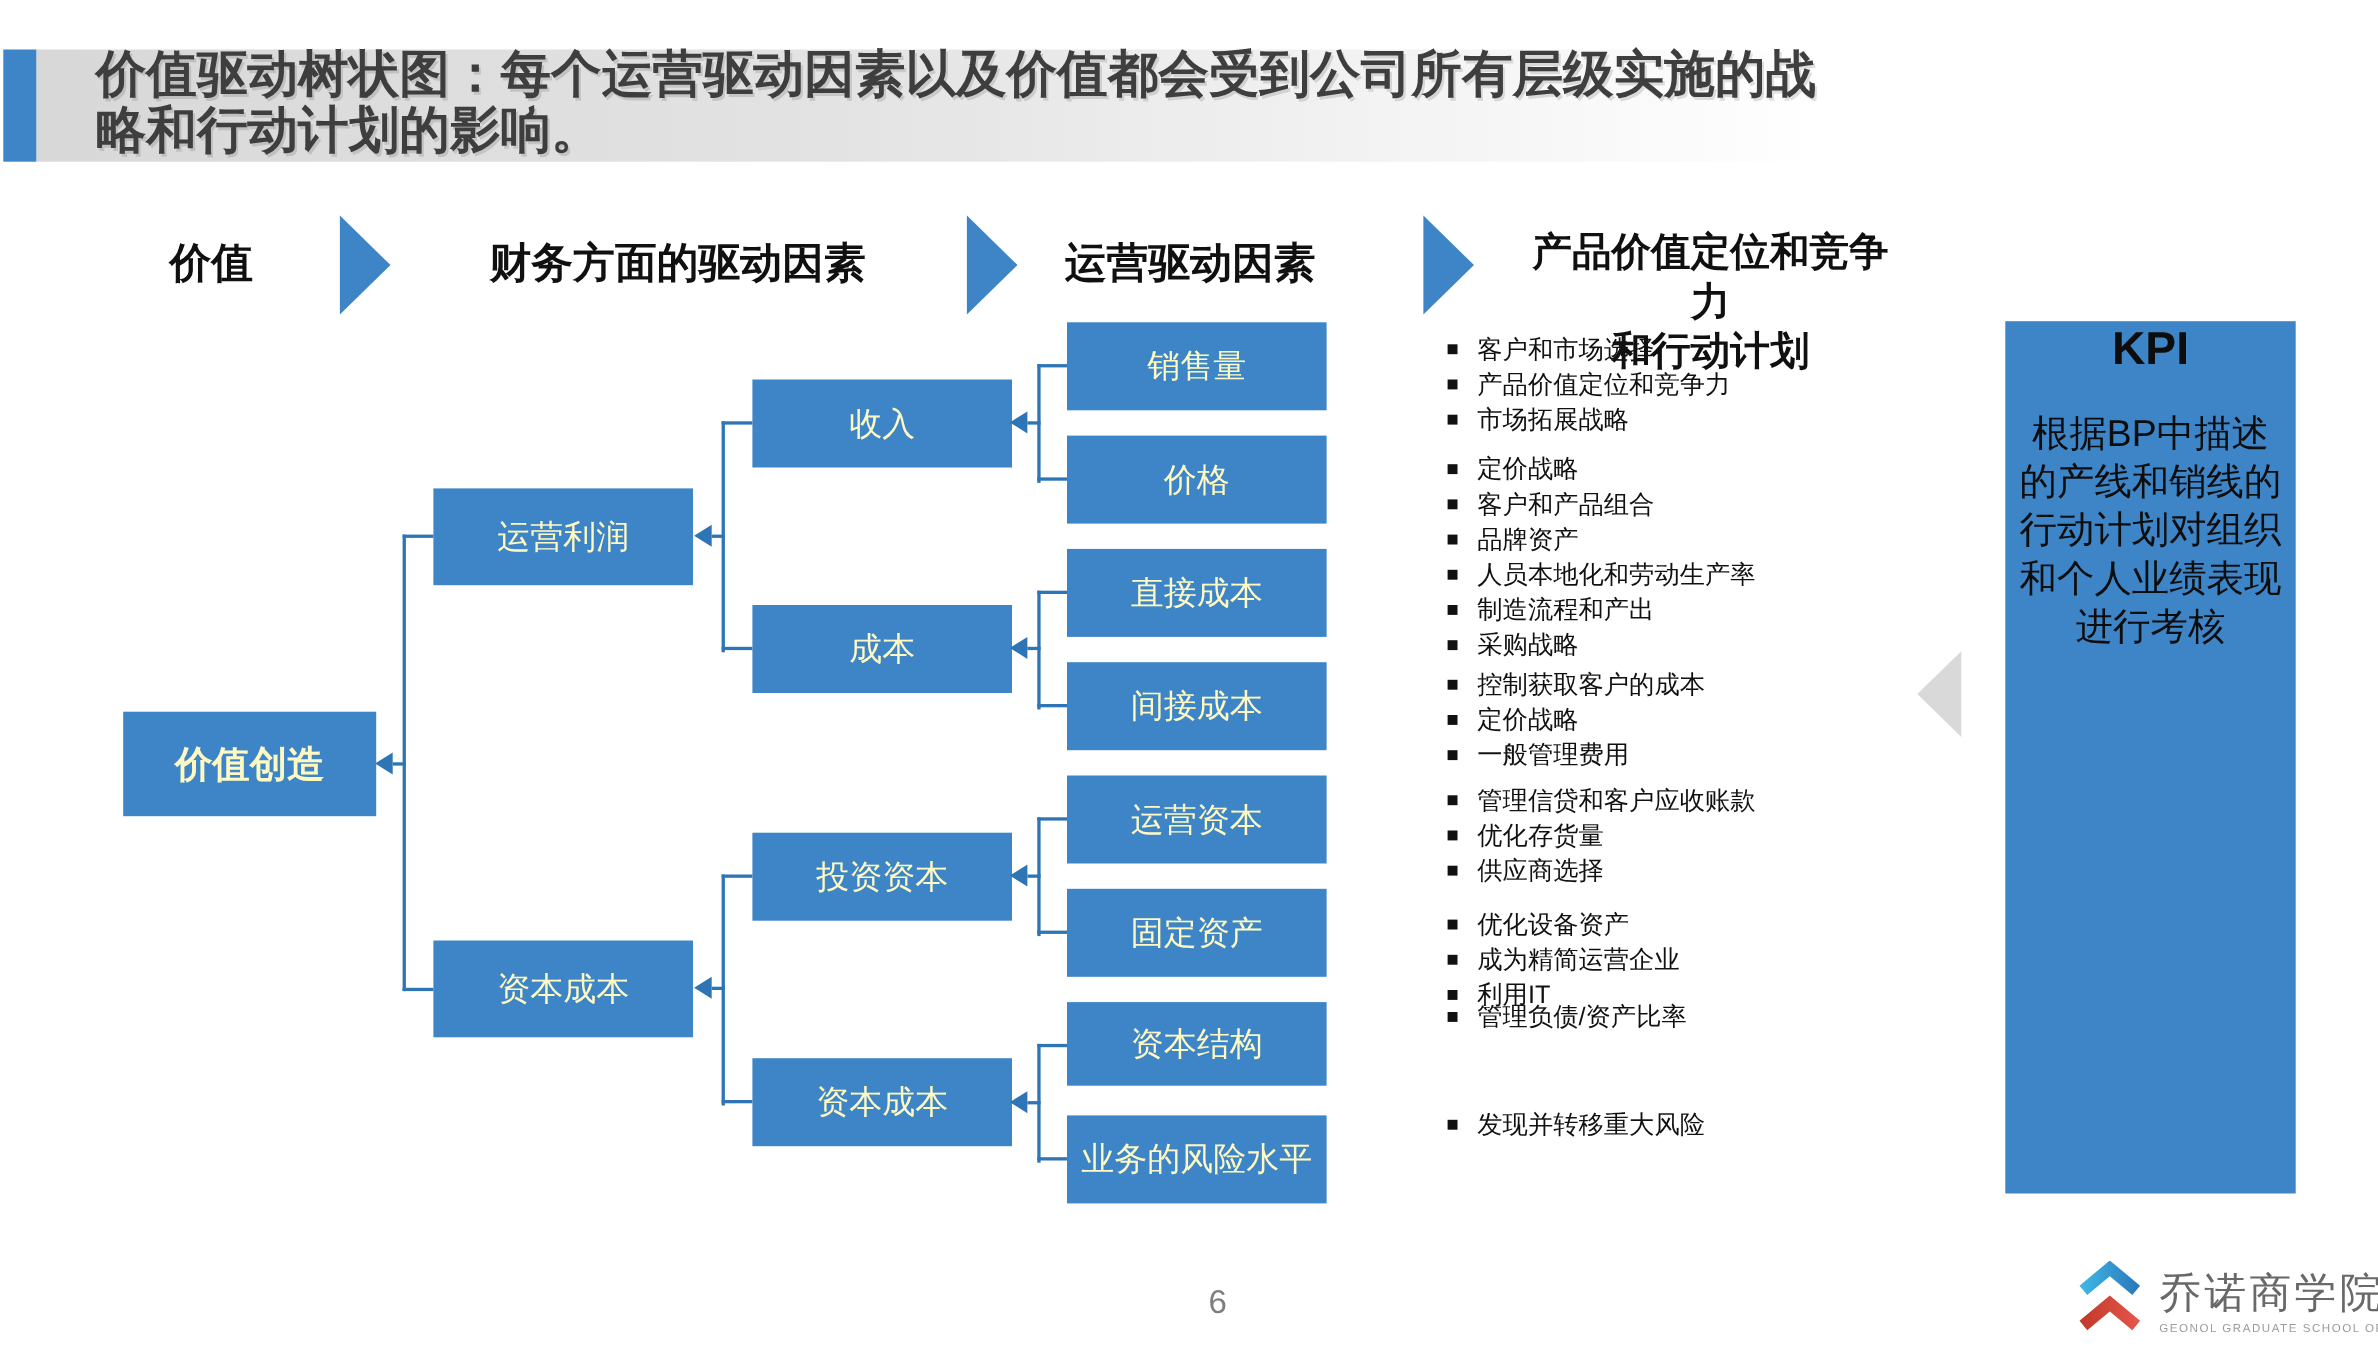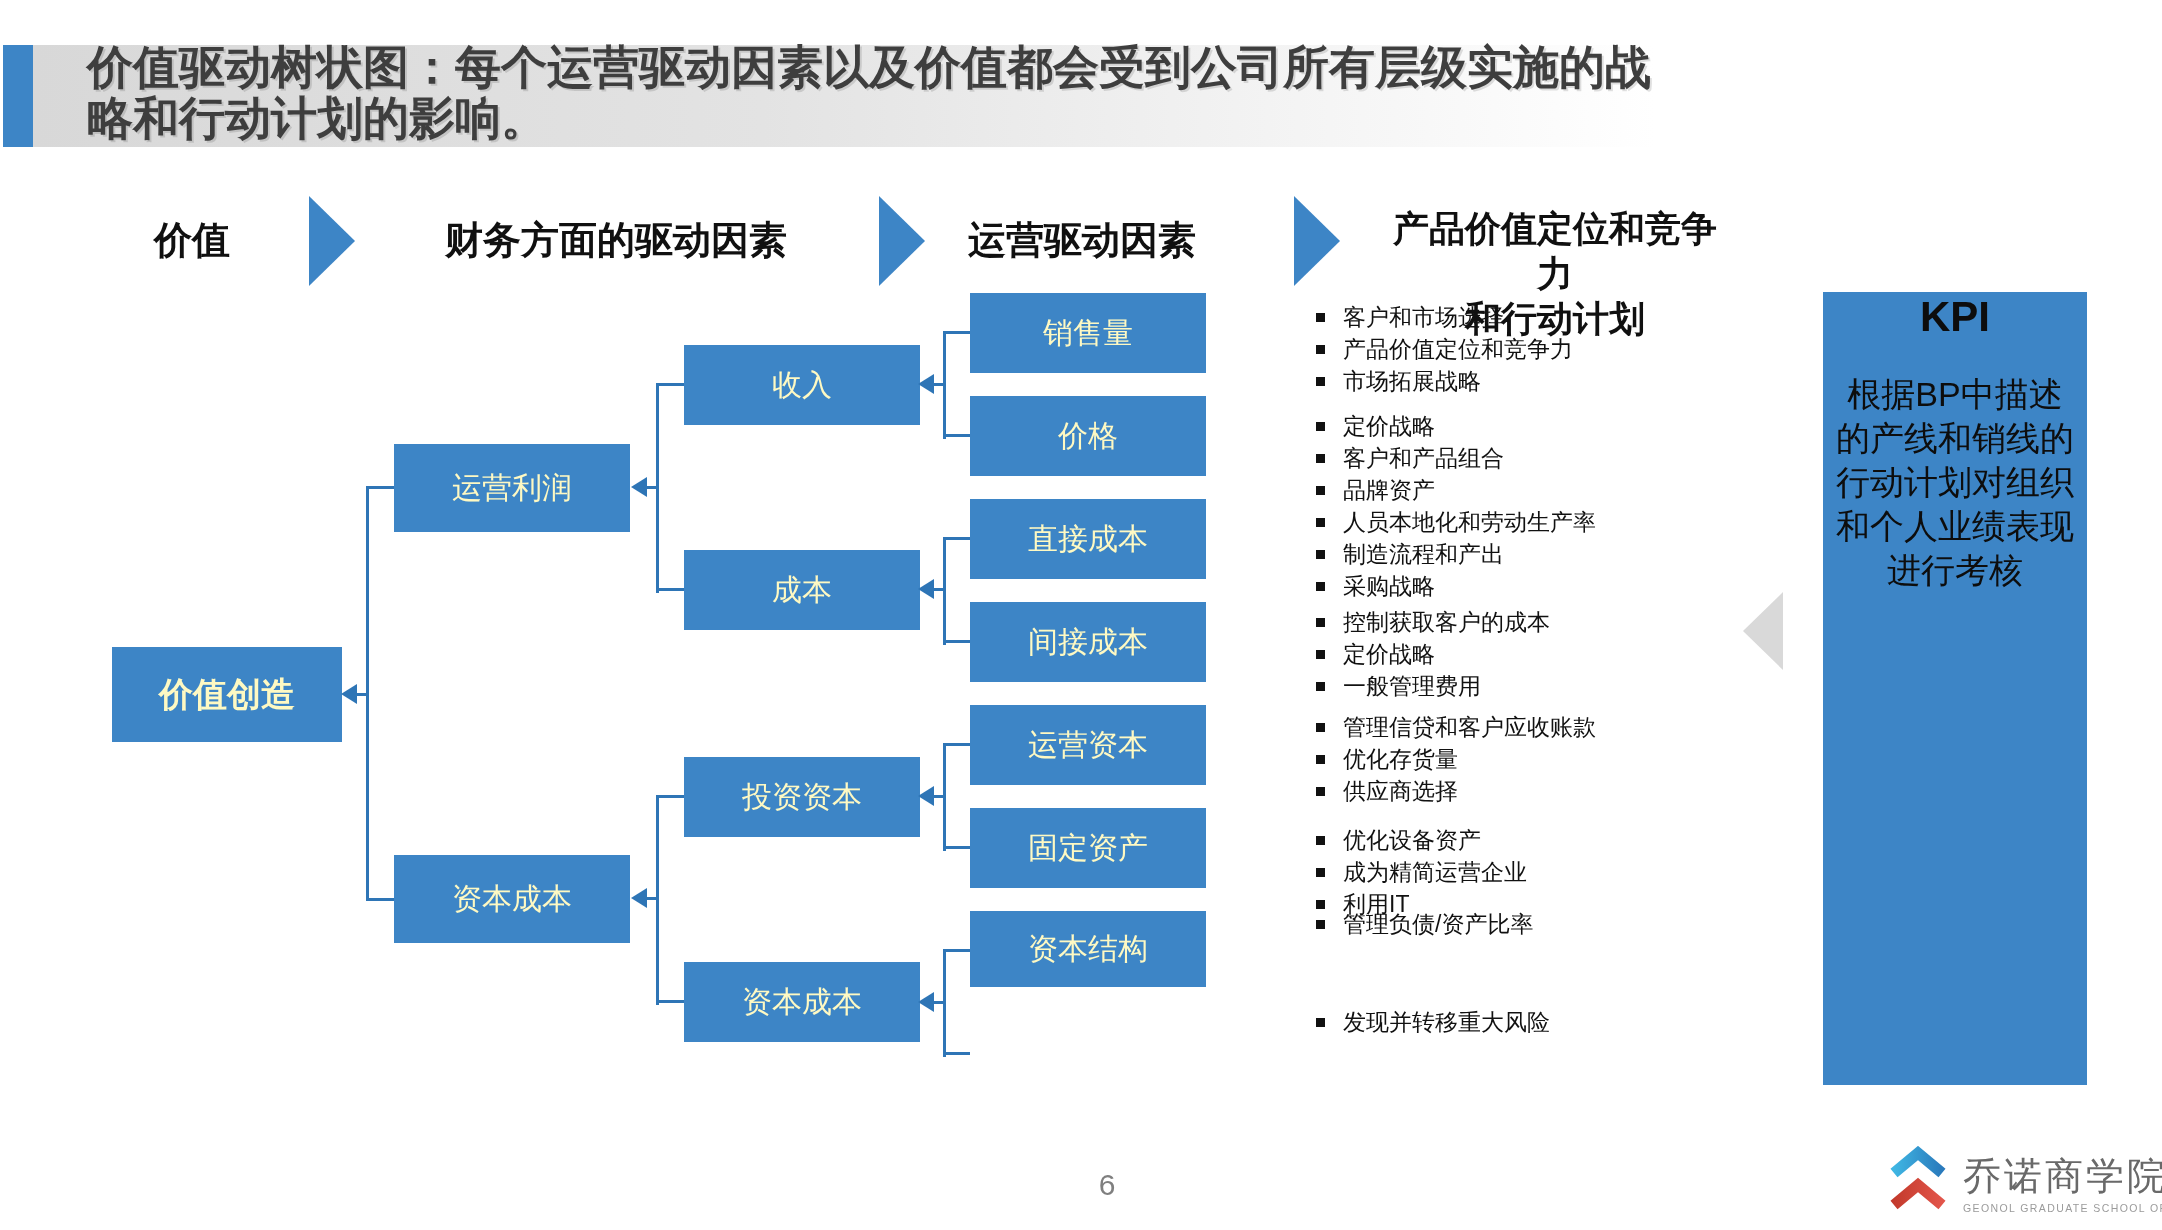--- a/index.html
+++ b/index.html
@@ -85,20 +85,21 @@
   <div class="tbox" style="left:684px;top:757px;width:236px;height:80px;">投资资本</div>
   <div class="tbox" style="left:684px;top:962px;width:236px;height:80px;">资本成本</div>
 
   <div class="tbox" style="left:970px;top:293px;width:236px;height:80px;">销售量</div>
   <div class="tbox" style="left:970px;top:396px;width:236px;height:80px;">价格</div>
   <div class="tbox" style="left:970px;top:499px;width:236px;height:80px;">直接成本</div>
   <div class="tbox" style="left:970px;top:602px;width:236px;height:80px;">间接成本</div>
   <div class="tbox" style="left:970px;top:705px;width:236px;height:80px;">运营资本</div>
   <div class="tbox" style="left:970px;top:808px;width:236px;height:80px;">固定资产</div>
   <div class="tbox" style="left:970px;top:911px;width:236px;height:76px;">资本结构</div>
+  <div class="tbox" style="left:970px;top:1014px;width:236px;height:80px;">业务的风险水平</div>
 
   <div class="cline" style="left:366px;top:486px;width:3px;height:415px;"></div>
   <div class="cline" style="left:366px;top:486px;width:28px;height:3px;"></div>
   <div class="cline" style="left:366px;top:898px;width:28px;height:3px;"></div>
   <div class="cline" style="left:357px;top:693px;width:12px;height:3px;"></div>
   <div class="arrow-left" style="left:341px;top:684px;"></div>
 
   <div class="cline" style="left:656px;top:383px;width:3px;height:210px;"></div>
   <div class="cline" style="left:656px;top:383px;width:28px;height:3px;"></div>
   <div class="cline" style="left:656px;top:588px;width:28px;height:3px;"></div>

